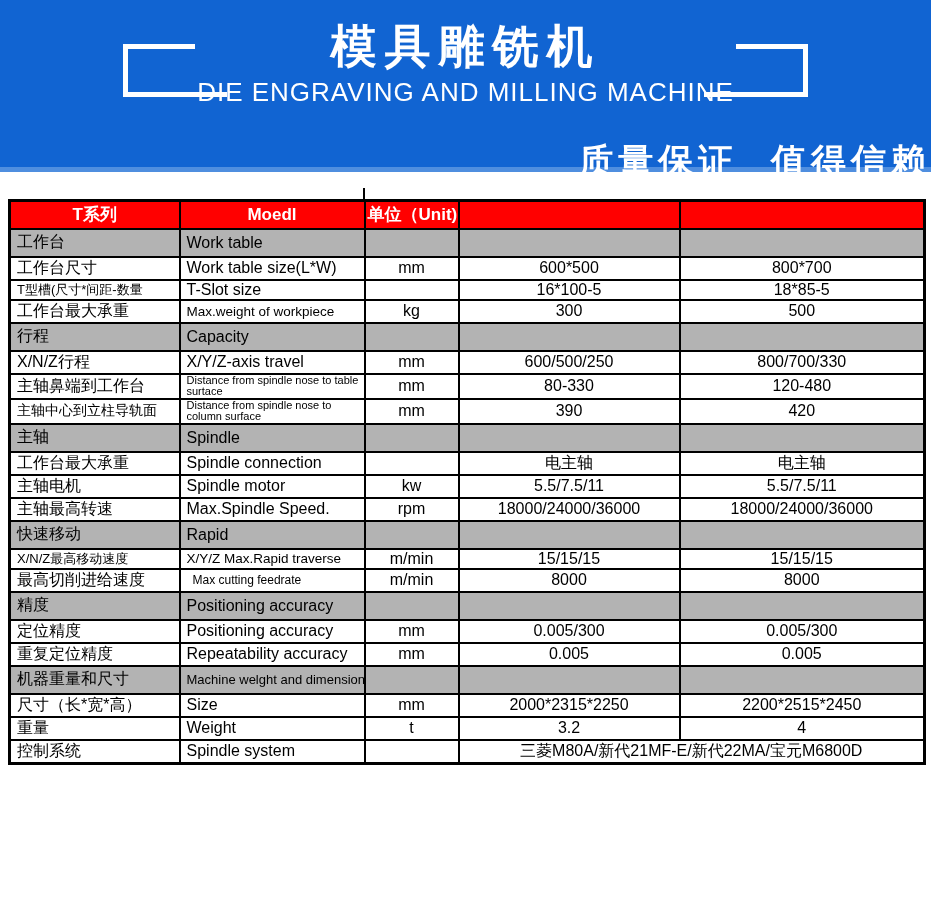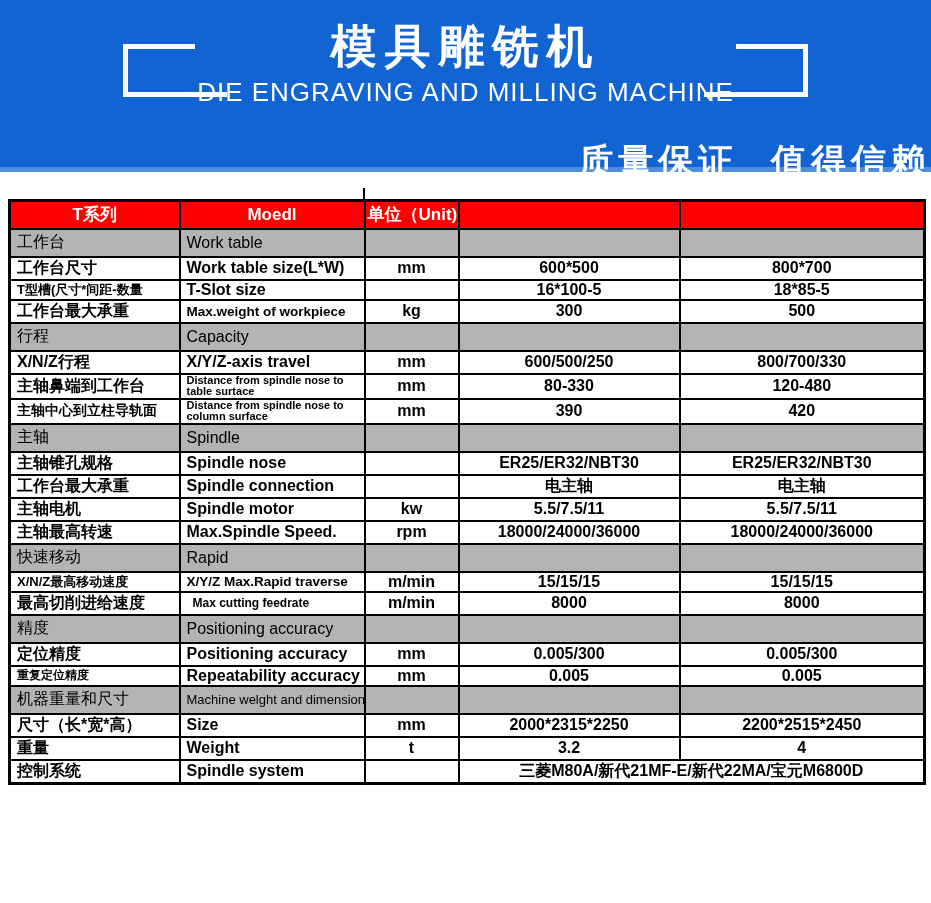--- a/index.html
+++ b/index.html
@@ -40,21 +40,21 @@
   
   .spec-table{position:absolute;left:8px;top:199px;width:915px;
     border-collapse:collapse;table-layout:fixed;border:3px solid var(--border-black);}
   .spec-table td{border:2px solid var(--border-black);padding:0 6px;color:#000;
     overflow:hidden;white-space:nowrap;}
   .header-row{height:28px;}
   .header-row td{background:var(--header-red);color:var(--text-white);
     font-weight:600;text-align:center;font-size:17px;padding:0 2px;}
   .section-row{height:28px;}
   .section-row td{background:var(--section-gray);}
-  .data-row{height:19px;font-weight:bold;}
+  .data-row{height:19px;}
   td.cn{text-align:left;font-size:16px;}
   td.en{text-align:left;font-size:16px;}
   td.en.wrap{white-space:normal;line-height:1.05;padding-right:2px;}
   td.unit{text-align:center;font-size:16px;}
   td.val{text-align:center;font-size:16px;}
 </style>
 </head>
 <body>
 
 <div class="page">
@@ -146,27 +146,20 @@
           <td class="val">420</td>
         </tr>
         <tr class="section-row">
           <td class="cn" style="font-size: 16px;">主轴</td>
           <td class="en" style="font-size: 16px;">Spindle</td>
           <td class="unit"></td>
           <td class="val"></td>
           <td class="val"></td>
         </tr>
         <tr class="data-row">
-          <td class="cn" style="font-size: 16px;">主轴锥孔规格</td>
-          <td class="en" style="font-size: 16px;">Spindle nose</td>
-          <td class="unit"></td>
-          <td class="val">ER25/ER32/NBT30</td>
-          <td class="val">ER25/ER32/NBT30</td>
-        </tr>
-        <tr class="data-row">
           <td class="cn" style="font-size: 16px;">工作台最大承重</td>
           <td class="en" style="font-size: 16px;">Spindle connection</td>
           <td class="unit"></td>
           <td class="val">电主轴</td>
           <td class="val">电主轴</td>
         </tr>
         <tr class="data-row">
           <td class="cn" style="font-size: 16px;">主轴电机</td>
           <td class="en" style="font-size: 16px;">Spindle motor</td>
           <td class="unit">kw</td>
@@ -209,21 +202,21 @@
           <td class="val"></td>
         </tr>
         <tr class="data-row">
           <td class="cn" style="font-size: 16px;">定位精度</td>
           <td class="en" style="font-size: 16px;">Positioning accuracy</td>
           <td class="unit">mm</td>
           <td class="val">0.005/300</td>
           <td class="val">0.005/300</td>
         </tr>
         <tr class="data-row">
-          <td class="cn" style="font-size: 12px;">重复定位精度</td>
+          <td class="cn" style="font-size: 16px;">重复定位精度</td>
           <td class="en" style="font-size: 16px;">Repeatability accuracy</td>
           <td class="unit">mm</td>
           <td class="val">0.005</td>
           <td class="val">0.005</td>
         </tr>
         <tr class="section-row">
           <td class="cn" style="font-size: 16px;">机器重量和尺寸</td>
           <td class="en" style="font-size: 13px;">Machine welght and dimension</td>
           <td class="unit"></td>
           <td class="val"></td>

